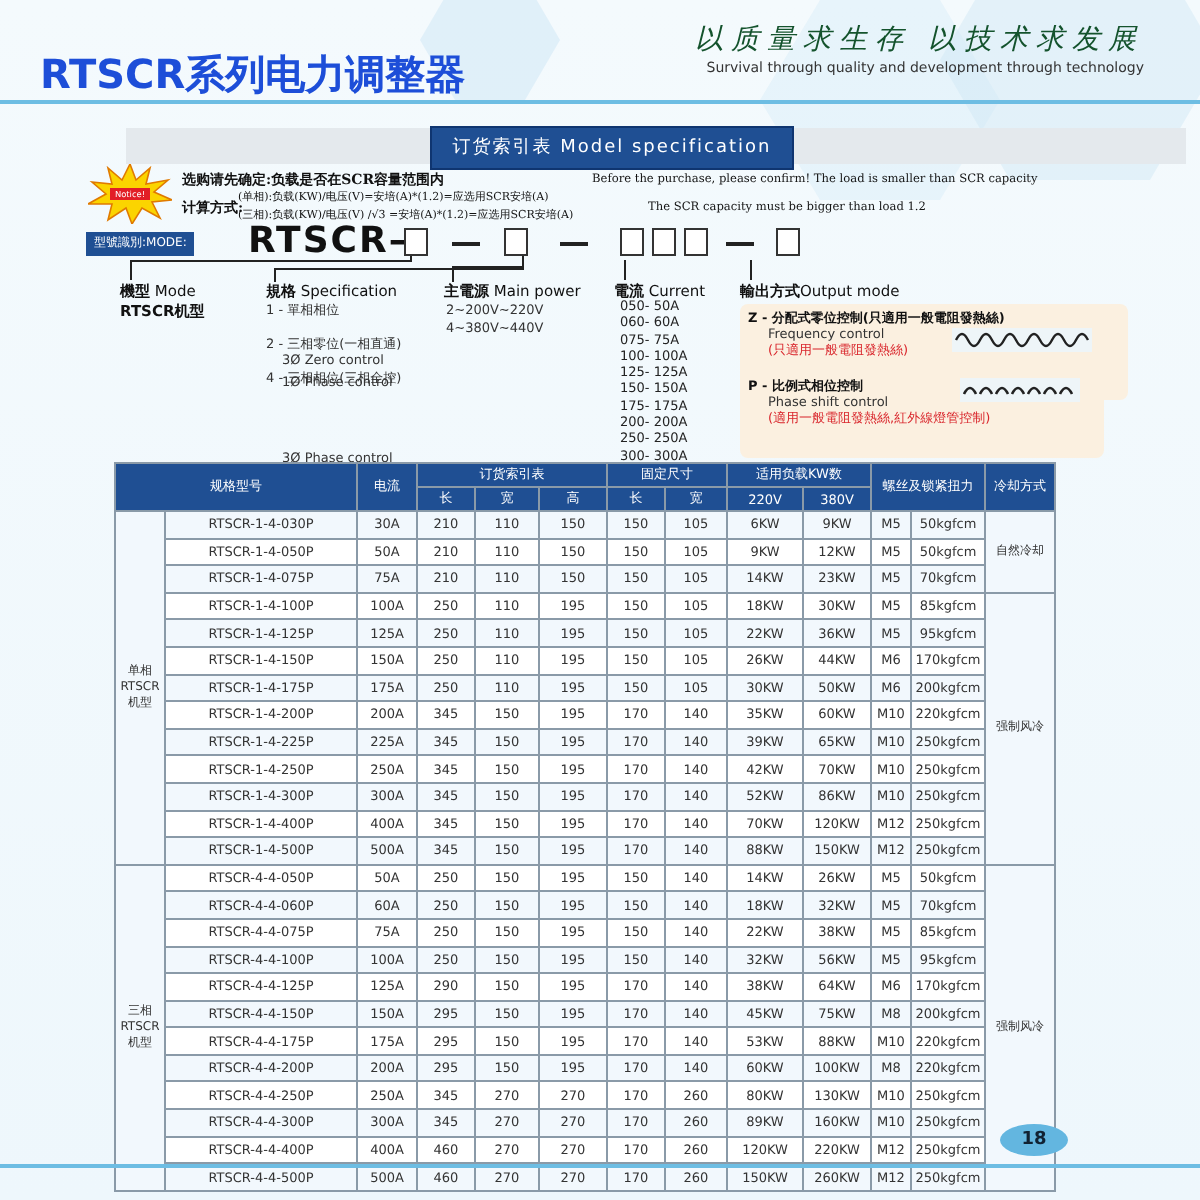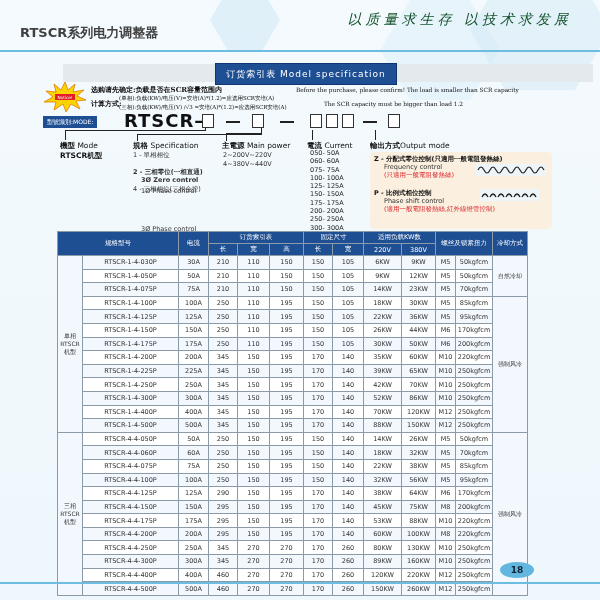--- a/index.html
+++ b/index.html
@@ -1,21 +1,21 @@
 <!DOCTYPE html>
 <html><head>
 <meta charset="utf-8">
 <style>
   html,body{margin:0;padding:0;}
   body{width:600px;height:600px;overflow:hidden;position:relative;
     background:linear-gradient(180deg,#f4fafd 0%,#eef7fc 100%);
     font-family:"DejaVu Sans",sans-serif;color:#222;}
   .hex{position:absolute;background:#cfe7f5;opacity:.55;clip-path:polygon(25% 0,75% 0,100% 50%,75% 100%,25% 100%,0 50%);}
   .header{position:absolute;left:0;top:0;width:600px;height:50px;}
-  .brand{position:absolute;left:20px;top:24px;font-size:13px;font-weight:bold;color:#404040;letter-spacing:0;}
+  .brand{position:absolute;left:20px;top:24px;font-size:20px;font-weight:bold;color:#1d4ed8;letter-spacing:0;}
   .slogan-cn{position:absolute;right:28px;top:11px;font-family:"DejaVu Serif",serif;font-size:14px;color:#14532d;letter-spacing:4px;font-style:italic;}
   .slogan-en{position:absolute;right:28px;top:30px;font-size:7px;color:#333;}
   .hline{position:absolute;left:0;width:600px;height:2px;background:#6dbde3;}
   .spec-bar{position:absolute;left:63px;top:64px;width:530px;height:18px;background:#e4e9ed;}
   .spec-title{position:absolute;left:215px;top:63px;width:180px;height:20px;background:#1f4f93;color:#fff;font-size:9px;
     text-align:center;line-height:20px;letter-spacing:1px;border:1px solid #0f3570;}
   .notice-star{position:absolute;left:44px;top:82px;width:42px;height:30px;}
   .note{position:absolute;font-size:6.5px;color:#111;font-family:"DejaVu Serif",serif;white-space:nowrap;}
   .mode-label{position:absolute;left:43px;top:116px;height:12px;padding:0 4px;background:#1f4f93;color:#fff;font-size:6px;line-height:12px;}
   .mode-code{position:absolute;left:124px;top:110px;font-size:18px;font-weight:bold;letter-spacing:1px;color:#111;}
@@ -41,20 +41,21 @@
 </head>
 <body>
 
 <div class="hex" style="left:210px;top:-10px;width:70px;height:60px;"></div>
 <div class="hex" style="left:380px;top:0;width:120px;height:100px;opacity:.35;"></div>
 <div class="hex" style="left:470px;top:-30px;width:140px;height:120px;opacity:.45;"></div>
 
 <div class="header">
   <div class="brand">RTSCR系列电力调整器</div>
   <div class="slogan-cn">以质量求生存  以技术求发展</div>
+  <div class="slogan-en">Survival through quality and development through technology</div>
 </div>
 <div class="hline" style="top:50px;"></div>
 
 <div class="spec-bar"></div>
 <div class="spec-title">订货索引表 Model specification</div>
 
 <svg class="notice-star" viewBox="0 0 42 30">
   <polygon points="21,0 24,8 31,2 29,10 40,8 33,14 42,18 32,19 36,27 27,22 22,30 19,22 10,28 12,20 0,20 9,15 2,9 12,10 10,2 17,8" fill="#fbd400" stroke="#e07a00" stroke-width="0.8"></polygon>
   <rect x="11" y="12" width="20" height="6" fill="#e21f26"></rect>
   <text x="21" y="16.6" font-size="4.2" text-anchor="middle" fill="#fff" font-family="DejaVu Sans, sans-serif">Notice!</text>
@@ -93,21 +94,21 @@
 <div class="lbl" style="left:60px;top:141px;">
   <b>機型</b> <span>Mode</span></div>
 <div class="lbl" style="left:60px;top:151px;font-weight:bold;">RTSCR机型</div>
 
 <div class="lbl" style="left:133px;top:141px;text-align:center;">
   <b>規格</b> <span>Specification</span></div>
 <div class="small" style="left:133px;top:151px;">
   <div>1 - 單相相位</div>
     <div style="padding-left:8px;margin-top:28px;">1Ø  Phase control</div>
   </div>
-<div class="small" style="left:133px;top:168px;font-weight:bold;">
+<div class="small" style="left:133px;top:168px;">
   <div>2 - 三相零位(一相直通)</div>
     <div style="padding-left:8px;">3Ø  Zero control</div>
   </div>
 <div class="small" style="left:133px;top:185px;">
   <div>4 - 三相相位(三相全控)</div>
     <div style="padding-left:8px;margin-top:32px;">3Ø  Phase control</div>
   </div>
 
 <div class="lbl" style="left:222px;top:141px;">
   <b>主電源</b> <span>Main power</span></div>
@@ -127,21 +128,21 @@
     <div>200- 200A</div>
   <div>250- 250A</div>
     <div>300- 300A</div>
   <div>400- 400A</div>
     <div>500- 500A</div>
 </div>
 
 <div class="lbl" style="left:370px;top:141px;">
   <b>輸出方式</b><span>Output mode</span></div>
 
-<div class="out-card" style="top:152px;height:48px;">
+<div class="out-card" style="top:152px;height:48px;padding-left:12px;">
   <div class="small" style="left:4px;top:3px;font-weight:bold;color:#111;">Z - 分配式零位控制(只適用一般電阻發熱絲)</div>
   <div class="small" style="left:14px;top:11px;">Frequency control</div>
   <div class="small red" style="left:14px;top:19px;">(只適用一般電阻發熱絲)</div>
   <svg class="wave" style="left:106px;top:12px;" width="70" height="12" viewBox="0 0 70 12">
     <rect x="0" y="0" width="70" height="12" fill="#eef5f8"></rect>
     <path d="M2 6 Q5 0 8 6 T14 6 T20 6 T26 6 T32 6 T38 6 T44 6 T50 6 T56 6 T62 6 T68 6" stroke="#222" stroke-width="1.2" fill="none"></path>
   </svg>
 </div>
 <div class="out-card" style="top:185px;height:44px;">
   <div class="small" style="left:4px;top:4px;font-weight:bold;color:#111;">P - 比例式相位控制</div>

